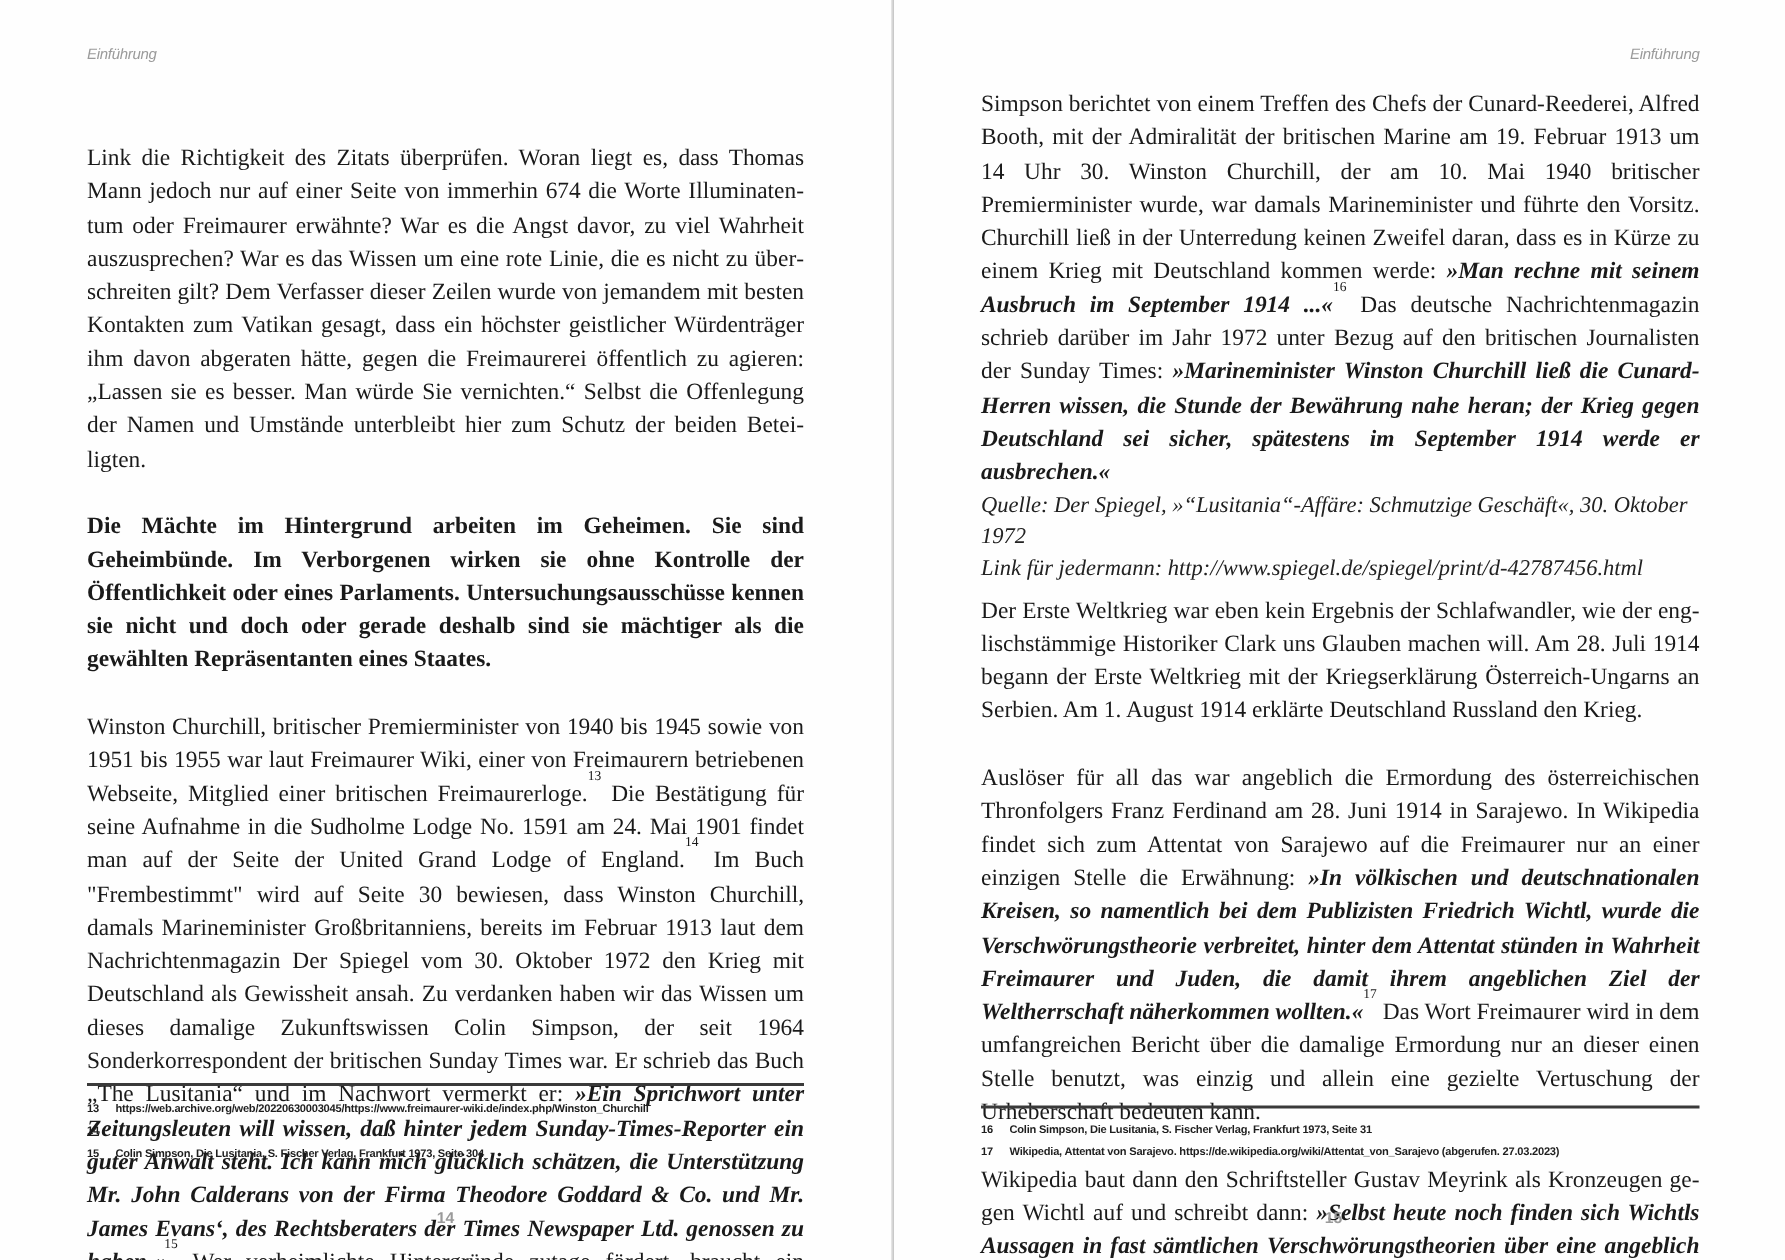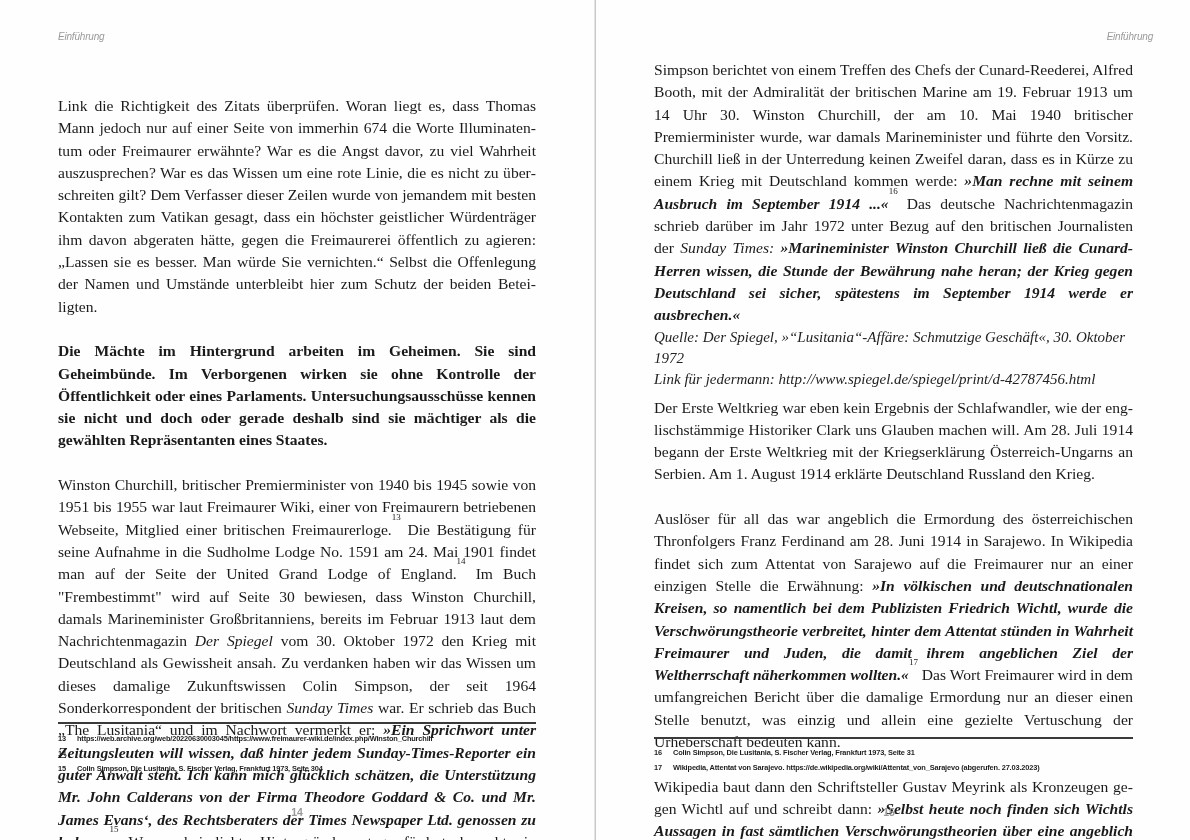--- a/index.html
+++ b/index.html
@@ -4,21 +4,21 @@
 <style>
   html, body { margin: 0; padding: 0; }
   body {
     width: 1190px; height: 840px; overflow: hidden;
     background: #fdfdfd;
     position: relative;
     font-family: "Liberation Serif", "DejaVu Serif", serif;
     color: #1a1a1a;
   }
   .page {
-    position: absolute; top: 0; height: 840px; background: #fefefe; padding-left: 20px;
+    position: absolute; top: 0; height: 840px; background: #fefefe;
   }
   .page.left { left: 0; width: 594px; }
   .page.right { left: 596px; width: 594px; }
   .gutter {
     position: absolute; left: 594px; top: 0; width: 2px; height: 840px;
     background: #c9c9c9;
     border-left: 1px solid #e4e4e4;
     box-sizing: border-box;
   }
   .running-head {
@@ -35,21 +35,21 @@
     font-size: 15.6px; line-height: 22.3px;
     text-align: justify;
     hyphens: manual;
   }
   .page.left .textblock { left: 58px; margin-top: 36px; }
   .page.right .textblock { left: 58px; width: 479px; }
   .textblock p { margin: 0 0 22.3px 0; }
   .textblock p.tight { margin-bottom: 0; }
   .bold { font-weight: bold; }
   .bi { font-weight: bold; font-style: italic; }
-  .it { font-style: italic; }
+  .it { }
   sup.fn { font-size: 9px; vertical-align: top; position: relative; top: -2px; line-height: 0; }
   .source {
     font-style: italic; font-size: 15px; line-height: 21px; color: #222;
     text-align: left;
   }
   .fn-rule {
     position: absolute; height: 1.5px; background: #3a3a3a; width: 478px;
   }
   .page.left .fn-rule { left: 58px; top: 722px; }
   .page.right .fn-rule { left: 58px; top: 737px; width: 479px; }

